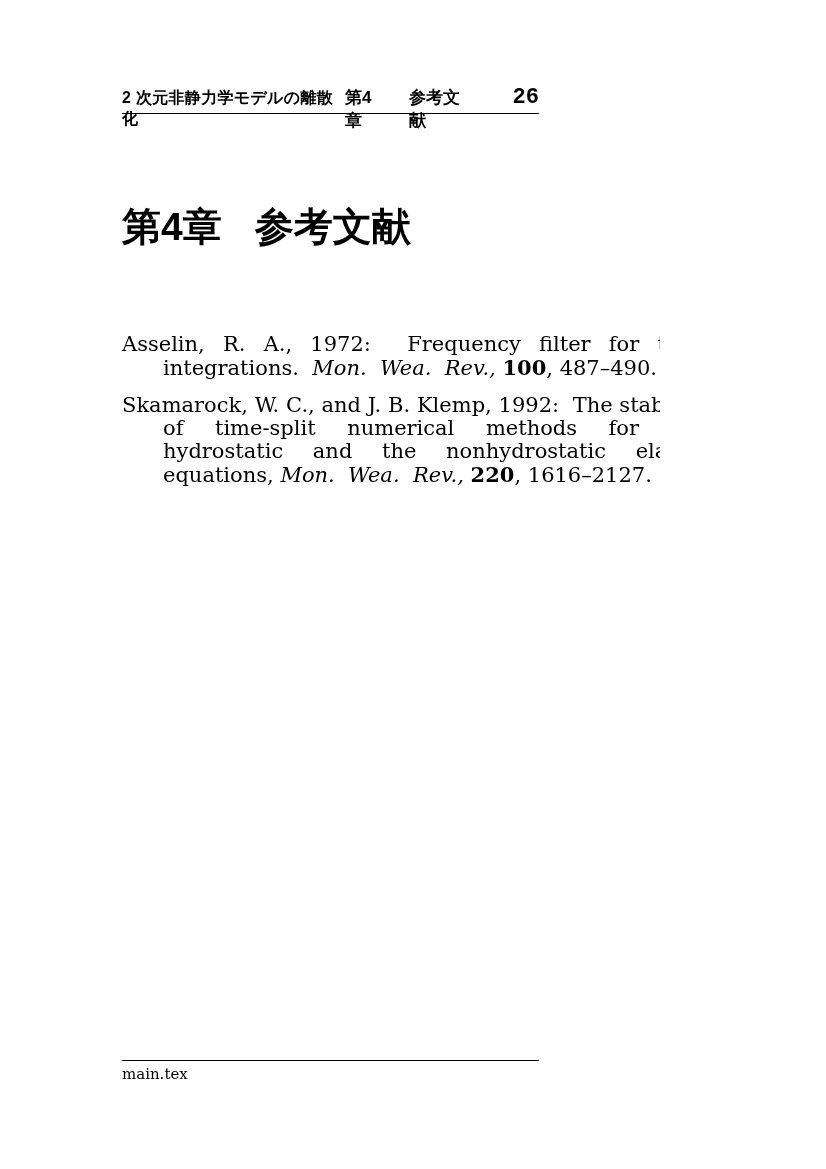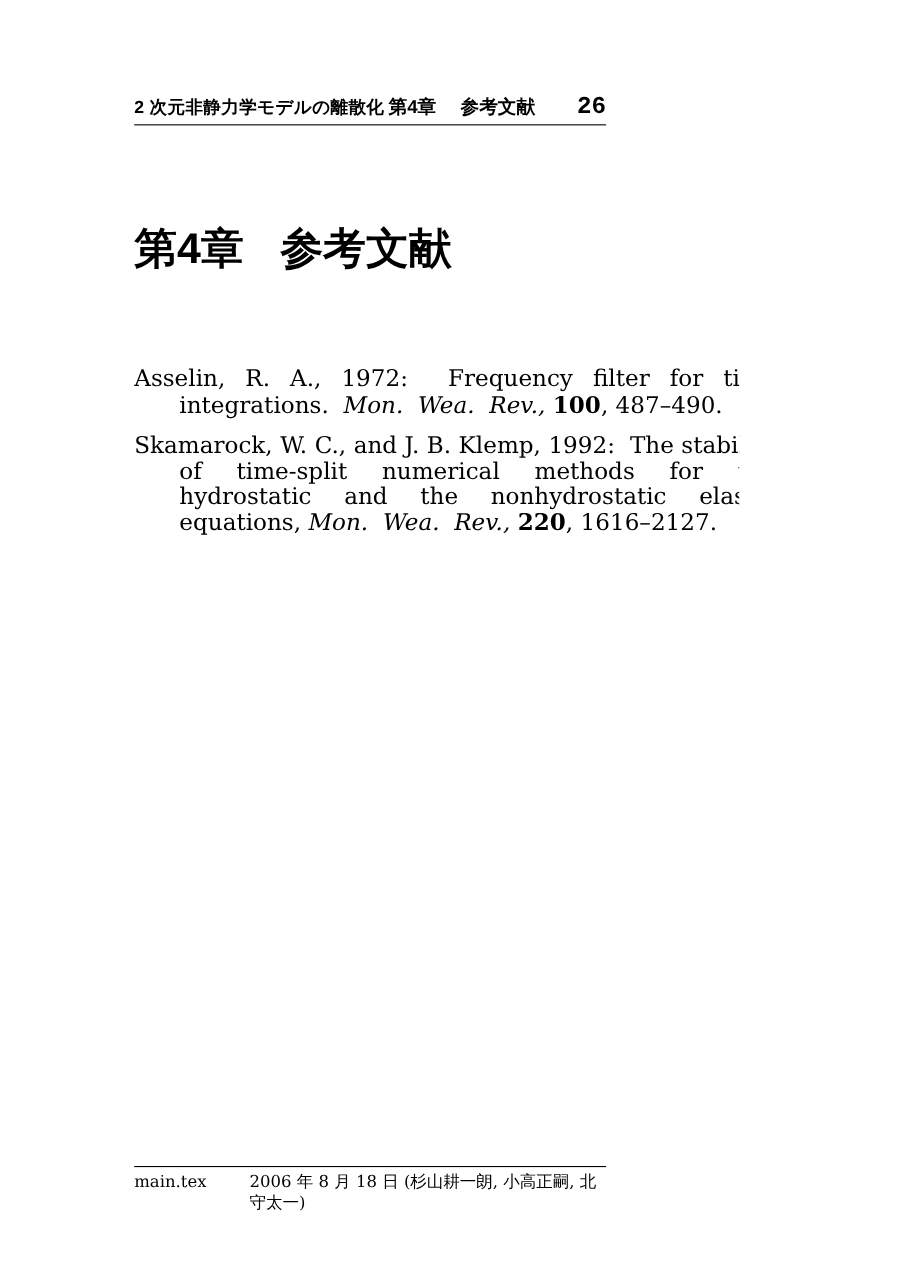--- a/index.html
+++ b/index.html
@@ -8,21 +8,20 @@
     background: #ffffff;
   }
   .page {
     position: relative;
     width: 660px;
     height: 1169px;
     background: #ffffff;
     color: #000000;
     font-family: "DejaVu Serif", "Liberation Serif", serif;
     overflow: hidden;
-    padding-left: 12px;
   }
 
   
   .page-header {
     position: absolute;
     left: 122px;
     right: 121px;
     top: 85px;
     display: flex;
     justify-content: space-between;
@@ -139,16 +138,15 @@
   </div>
 
   <div class="reference-list">
       <p class="reference"><span class="seg-normal">Asselin, R. A., 1972:  Frequency filter for time integrations.  </span><span class="seg-italic">Mon.  Wea.  Rev.,</span><span class="seg-normal"> </span><span class="seg-bold">100</span><span class="seg-normal">, 487–490.</span></p>
       <p class="reference"><span class="seg-normal">Skamarock, W. C., and J. B. Klemp, 1992:  The stability of time-split numerical methods for the hydrostatic and the nonhydrostatic elastic equations, </span><span class="seg-italic">Mon.  Wea.  Rev.,</span><span class="seg-normal"> </span><span class="seg-bold">220</span><span class="seg-normal">, 1616–2127.</span></p>
     </div>
 
   <div class="footer-rule"></div>
   <div class="page-footer">
     <span>main.tex</span>
-    <span>2006 年 8 月 18 日 (杉山耕一朗, 小高正嗣, 北守太一)</span>
   </div>
 
 </div>
 
 </body></html>

